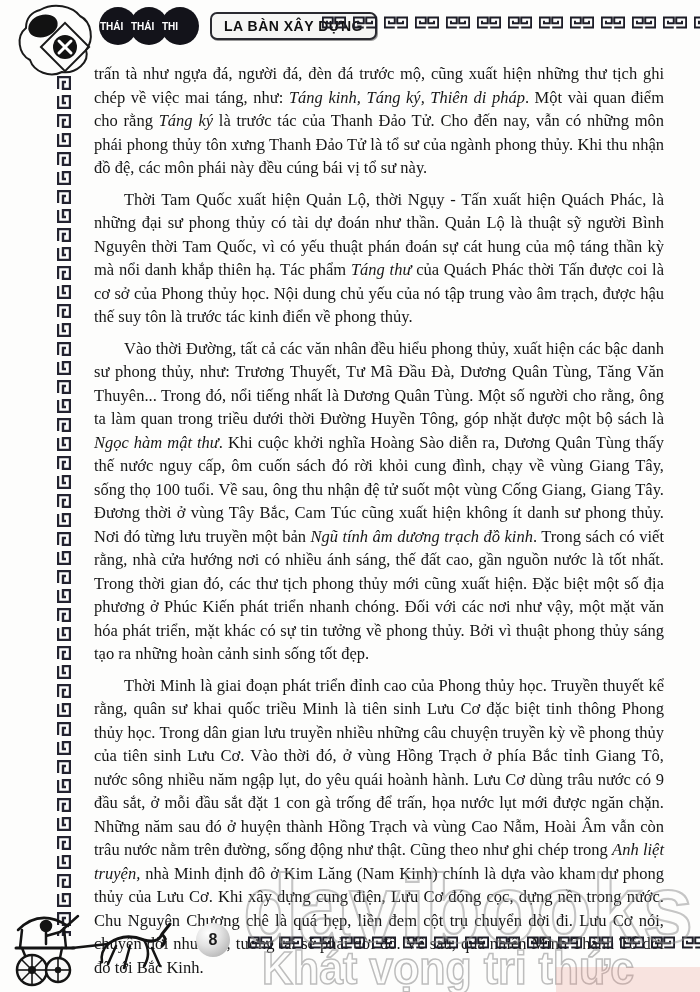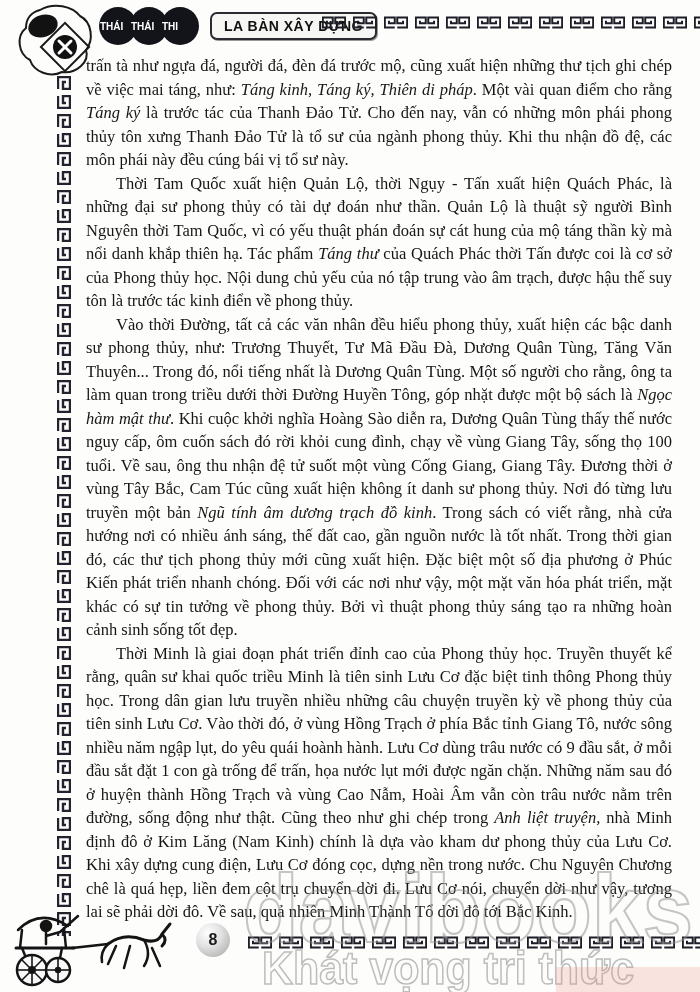--- a/index.html
+++ b/index.html
@@ -35,21 +35,21 @@
   .left-border{
     position:absolute;left:57px;top:76px;width:15px;height:860px;
     display:flex;flex-direction:column;gap:5px;overflow:hidden;color:#232330;
   }
   .left-border svg{flex:none;}
   
   .page-text{
     position:absolute;left:86px;right:28px;top:54px;
     font-size:16.5px;line-height:23.5px;text-align:justify;
   }
-  .page-text p{margin:0;}
+  .page-text p{margin:8px;}
   .page-text p.indent{text-indent:30px;}
   
   .horse-cart{position:absolute;left:12px;top:896px;width:175px;height:96px;}
   .page-ball{
     position:absolute;left:196px;top:923px;width:34px;height:34px;border-radius:50%;
     background:radial-gradient(circle at 35% 30%,#ffffff 0%,#e3e3e3 40%,#bdbdbd 75%,#8f8f8f 100%);
     display:flex;align-items:center;justify-content:center;
     font-family:"Liberation Sans",sans-serif;font-weight:bold;font-size:16px;color:#1b1b1b;
   }
   

